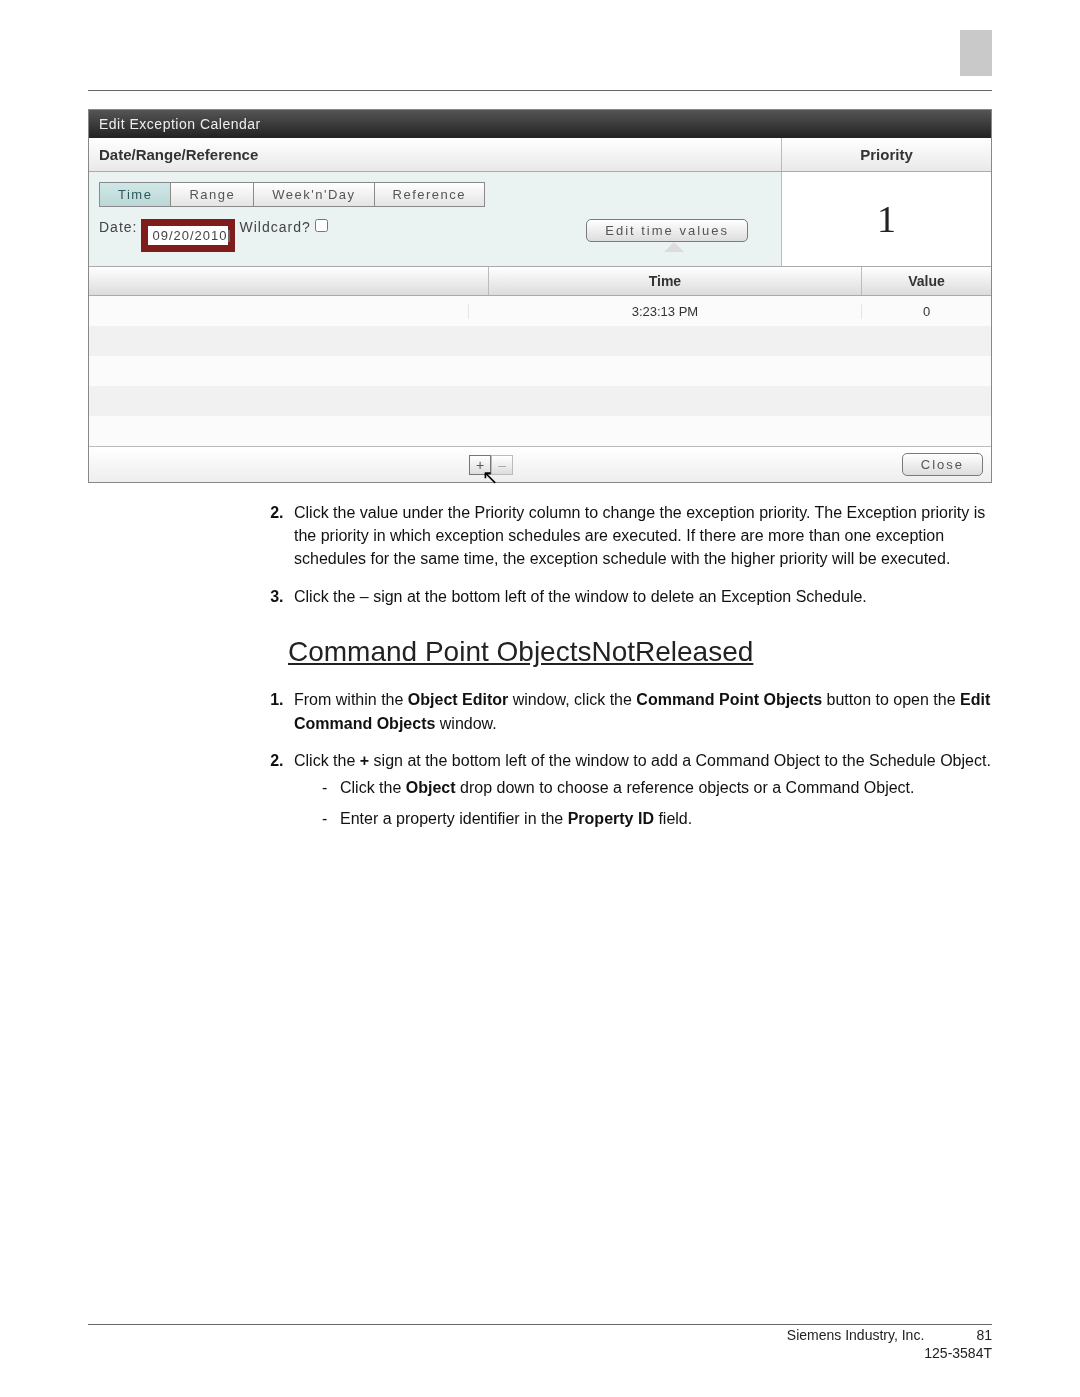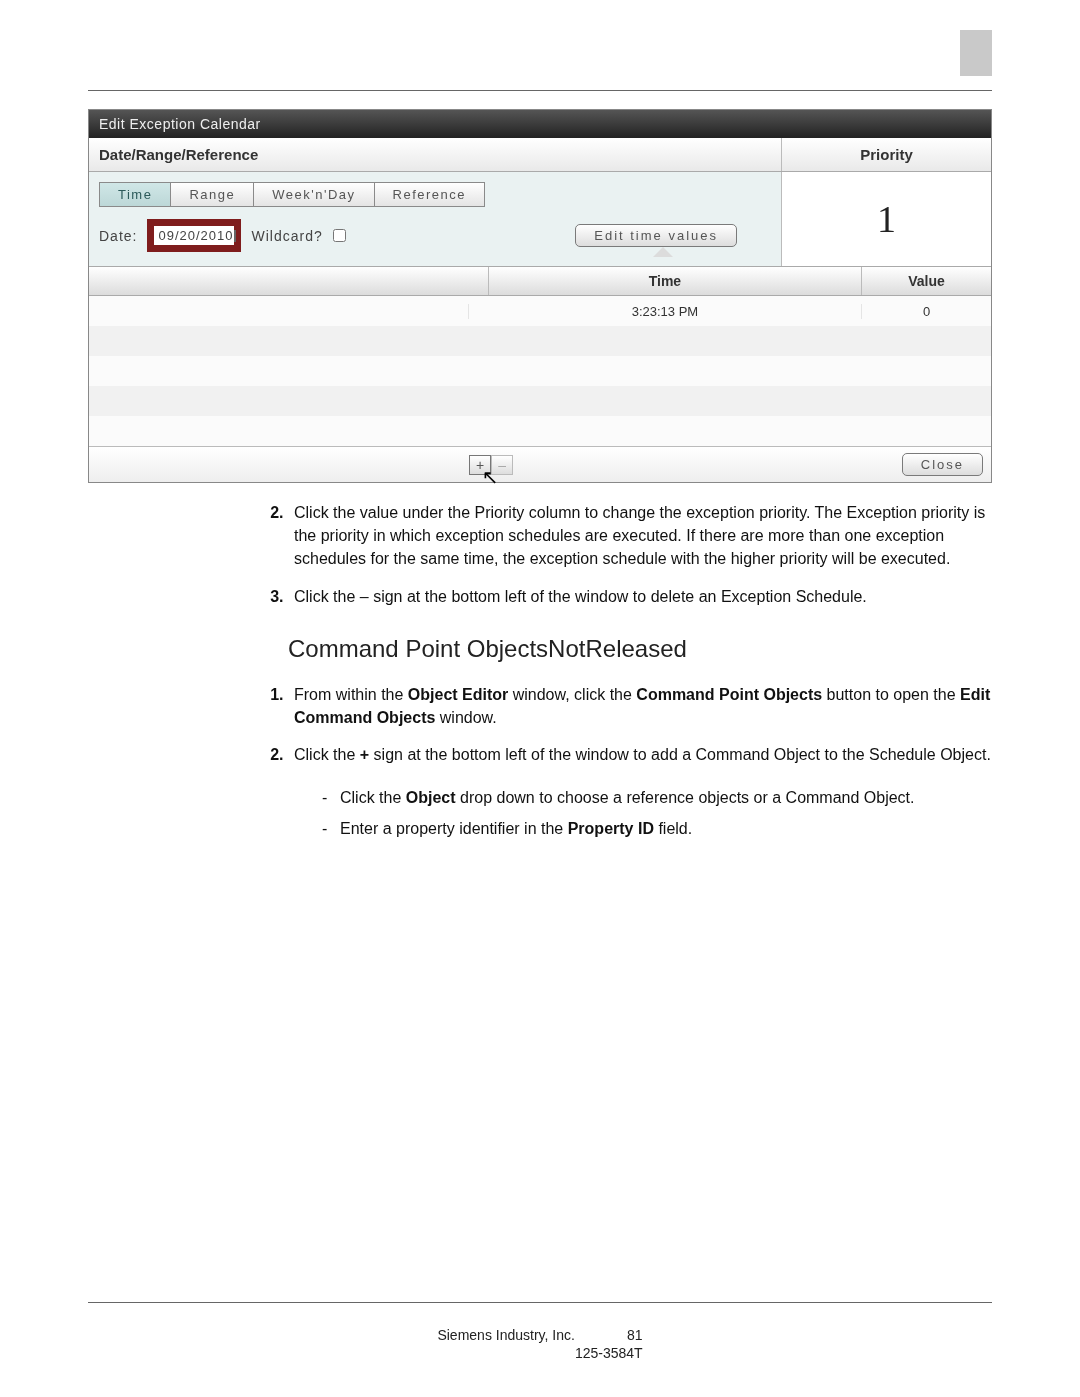--- a/index.html
+++ b/index.html
@@ -96,22 +96,22 @@
     padding: 4px 18px;
     cursor: pointer;
   }
   .tab.active {
     background: linear-gradient(#d0e7e7, #bcd7d7);
     color: #2c5a5a;
   }
   .tab + .tab { border-left: none; }
   .daterow {
     display: flex;
-    align-items: center;
-    gap: 10px;
+    align-items: flex-start;
+    gap: 4px;
     font-size: 14px;
     color: #444;
     letter-spacing: 1px;
   }
   .date-input {
     border: 7px solid #7f1d1d;
     background: #fff;
     font-size: 13px;
     padding: 2px 4px;
     width: 94px;
@@ -128,21 +128,21 @@
   .edit-btn, .close-btn {
     border: 1px solid #7a7a7a;
     background: linear-gradient(#fff, #ddd);
     border-radius: 5px;
     font-size: 13px;
     letter-spacing: 2px;
     padding: 3px 18px;
     color: #555;
     cursor: pointer;
   }
-  .edit-btn-wrap { margin-left: auto; margin-right: 34px; position: relative; }
+  .edit-btn-wrap { margin-left: auto; margin-right: 23px; position: relative; }
   .callout-arrow {
     position: absolute;
     top: 100%;
     left: 48%;
     width: 0; height: 0;
     border-left: 10px solid transparent;
     border-right: 10px solid transparent;
     border-bottom: 10px solid #dcdcdc;
   }
 
@@ -204,38 +204,39 @@
     margin-left: 200px;
     margin-top: 18px;
     font-size: 16px;
     line-height: 1.45;
     color: #111;
   }
   .body-text ol { list-style-position: outside; padding-left: 0; }
   .body-text ol > li { margin-bottom: 14px; padding-left: 6px; }
   .body-text ol > li::marker { font-weight: bold; }
   .body-text h2 {
-    font-size: 24px;
+    font-size: 28px;
     font-weight: normal;
     margin: 24px 0 16px 0;
     color: #222;
+    text-decoration: underline;
   }
   .sub-ol { margin-top: 0; }
-  .dash-list { list-style: none; padding-left: 28px; margin-top: 20px; }
+  .dash-list { list-style: none; padding-left: 28px; margin-top: 4px; }
   .dash-list li { margin-bottom: 8px; position: relative; padding-left: 18px; }
   .dash-list li::before { content: "-"; position: absolute; left: 0; }
 
   .footer {
     position: absolute;
     left: 88px; right: 88px; bottom: 36px;
     border-top: 1px solid #666;
     display: flex;
-    justify-content: center;
+    justify-content: flex-end;
     font-size: 14px;
-    padding-top: 24px;
+    padding-top: 2px;
     color: #222;
   }
   .footer .pg { text-align: right; }
   .footer .pg .num { display: block; margin-bottom: 2px; }
 </style>
 </head>
 <body>
 
 <div class="header-block">
   <div class="header-gray-box"></div>

